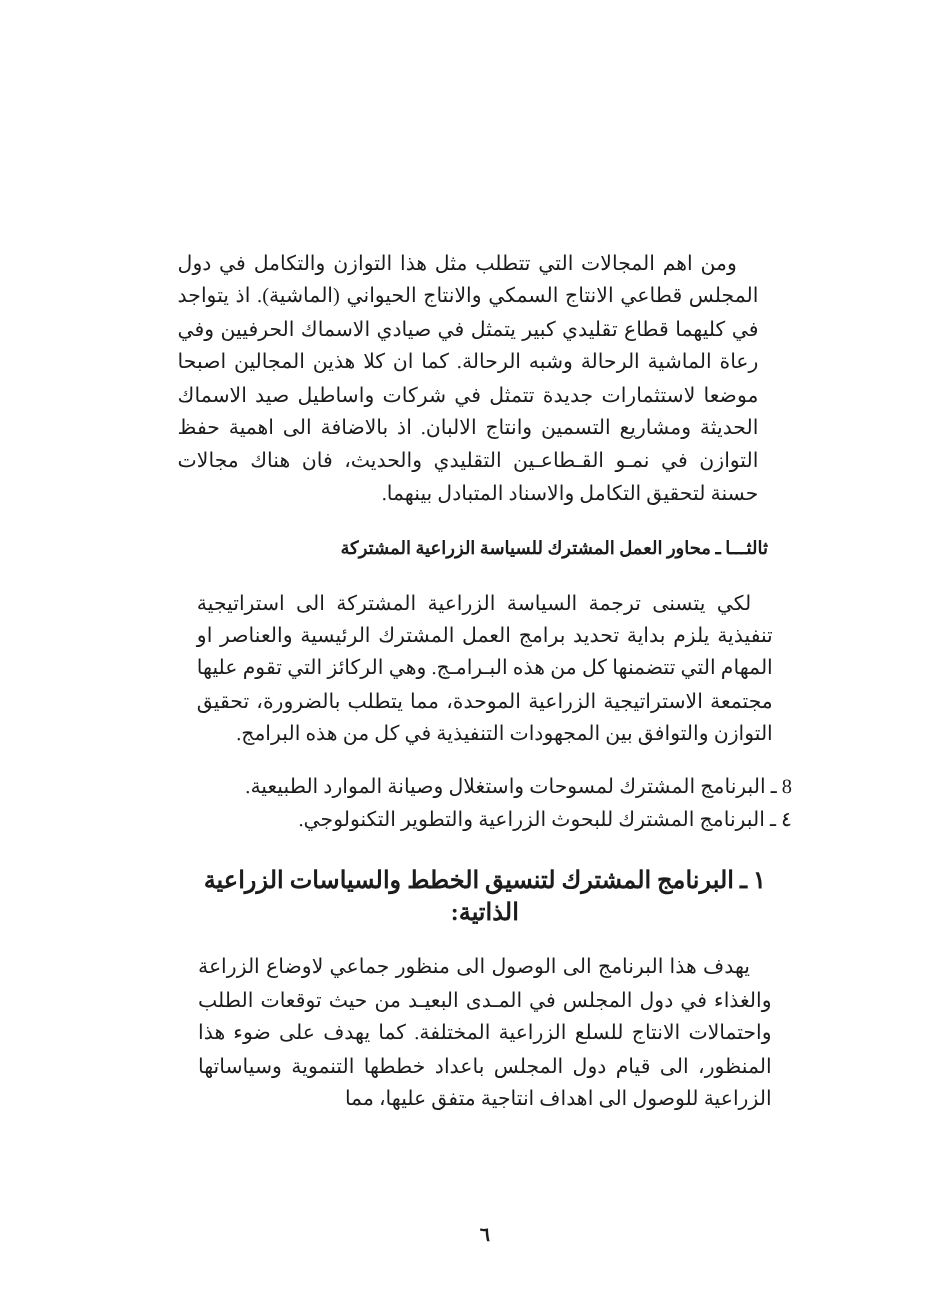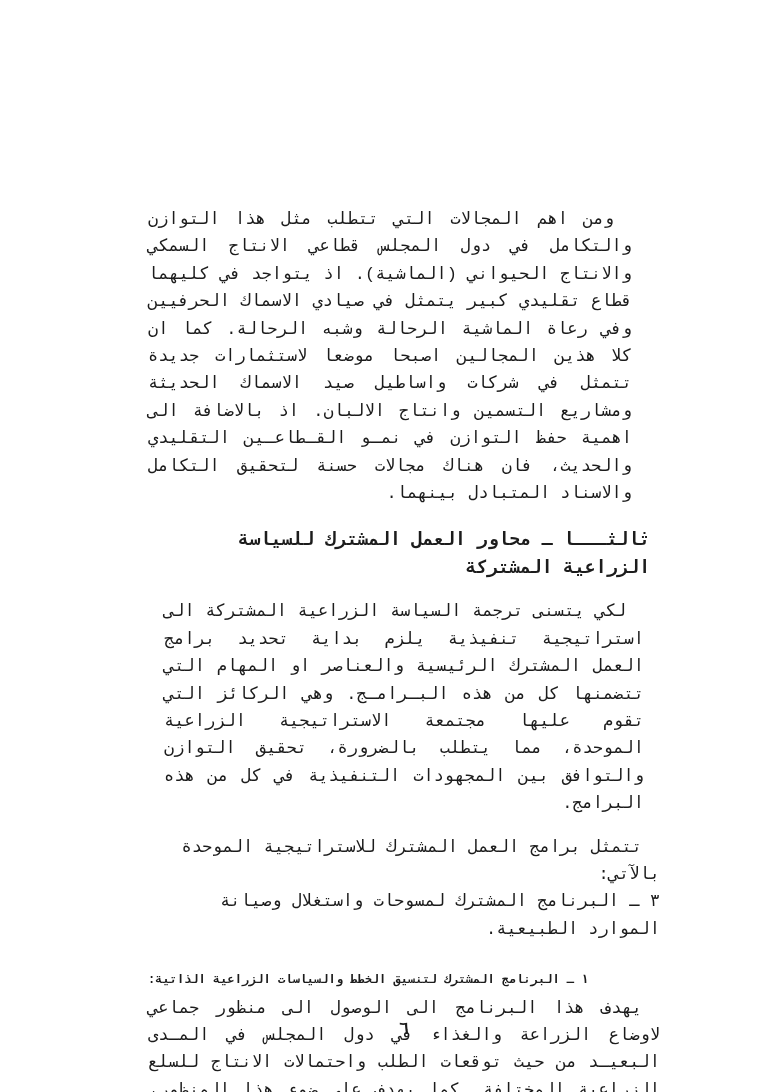--- a/index.html
+++ b/index.html
@@ -5,21 +5,21 @@
   html, body {
     margin: 0;
     padding: 0;
     background: #e8e8e8;
   }
   .page {
     position: relative;
     width: 777px;
     height: 1092px;
     background: #ffffff;
-    font-family: Liberation Mono, monospace;
+    font-family: Liberation Serif, serif;
     color: #1c1c1c;
     overflow: hidden;
     margin: 0 auto;
   }
   .textblock {
     position: absolute;
     left: 148px;
     right: 117px;
     top: 206px;
     direction: rtl;
@@ -31,23 +31,23 @@
   .para {
     margin: 0;
     text-indent: 18px;
   }
   .para-intro {
     
     margin-left: 0;
     margin-right: 28px;
   }
   .section-heading {
-    margin: 20px 10px 0 0;
+    margin: 20px 20px 0 0;
     font-weight: 700;
-    font-size: 18px;
+    font-size: 15px;
     text-align: right;
   }
   .para-section {
     margin: 16px;
     text-indent: 18px;
   }
   .list-intro {
     margin: 0;
     text-indent: 18px;
     text-align: right;
@@ -57,25 +57,25 @@
     padding: 0;
     list-style: none;
     text-align: right;
   }
   .program-list div {
     margin: 0;
   }
   .subsection-heading {
     margin: 24px 0 0 0;
     font-weight: 700;
-    font-size: 12px;
-    text-align: left;
+    font-size: 20px;
+    text-align: center;
   }
   .para-subsection {
-    margin: 0;
+    margin: 17px;
     text-indent: 18px;
   }
   .page-footer {
     position: absolute;
     left: 148px;
     right: 117px;
     top: 1019px;
     text-align: center;
     direction: rtl;
     font-size: 16px;
@@ -89,24 +89,24 @@
 <div class="page">
 
   <div class="textblock">
 
     <p class="para para-intro">ومن اهم المجالات التي تتطلب مثل هذا التوازن والتكامل في دول المجلس قطاعي الانتاج السمكي والانتاج الحيواني (الماشية). اذ يتواجد في كليهما قطاع تقليدي كبير يتمثل في صيادي الاسماك الحرفيين وفي رعاة الماشية الرحالة وشبه الرحالة. كما ان كلا هذين المجالين اصبحا موضعا لاستثمارات جديدة تتمثل في شركات واساطيل صيد الاسماك الحديثة ومشاريع التسمين وانتاج الالبان. اذ بالاضافة الى اهمية حفظ التوازن في نمـو القـطاعـين التقليدي والحديث، فان هناك مجالات حسنة لتحقيق التكامل والاسناد المتبادل بينهما.</p>
 
     <div class="section-heading">ثالثـــا ـ محاور العمل المشترك للسياسة الزراعية المشتركة</div>
 
     <p class="para-section">لكي يتسنى ترجمة السياسة الزراعية المشتركة الى استراتيجية تنفيذية يلزم بداية تحديد برامج العمل المشترك الرئيسية والعناصر او المهام التي تتضمنها كل من هذه البـرامـج. وهي الركائز التي تقوم عليها مجتمعة الاستراتيجية الزراعية الموحدة، مما يتطلب بالضرورة، تحقيق التوازن والتوافق بين المجهودات التنفيذية في كل من هذه البرامج.</p>
 
-    <p class="list-intro">تتمثل برامج العمل المشترك للاستراتيجية الموحدة بالآتي:</p>
 
     <div class="program-list">
-      <div>٣ ـ البرنامج المشترك لمسوحات واستغلال وصيانة الموارد الطبيعية.</div>
+      <div>8 ـ البرنامج المشترك لمسوحات واستغلال وصيانة الموارد الطبيعية.</div>
+      <div>٤ ـ البرنامج المشترك للبحوث الزراعية والتطوير التكنولوجي.</div>
     </div>
 
     <div class="subsection-heading">١ ـ البرنامج المشترك لتنسيق الخطط والسياسات الزراعية الذاتية:</div>
 
     <p class="para-subsection">يهدف هذا البرنامج الى الوصول الى منظور جماعي لاوضاع الزراعة والغذاء في دول المجلس في المـدى البعيـد من حيث توقعات الطلب واحتمالات الانتاج للسلع الزراعية المختلفة. كما يهدف على ضوء هذا المنظور، الى قيام دول المجلس باعداد خططها التنموية وسياساتها الزراعية للوصول الى اهداف انتاجية متفق عليها، مما</p>
 
   </div>
 
   <div class="page-footer">
     <span>٦</span>

